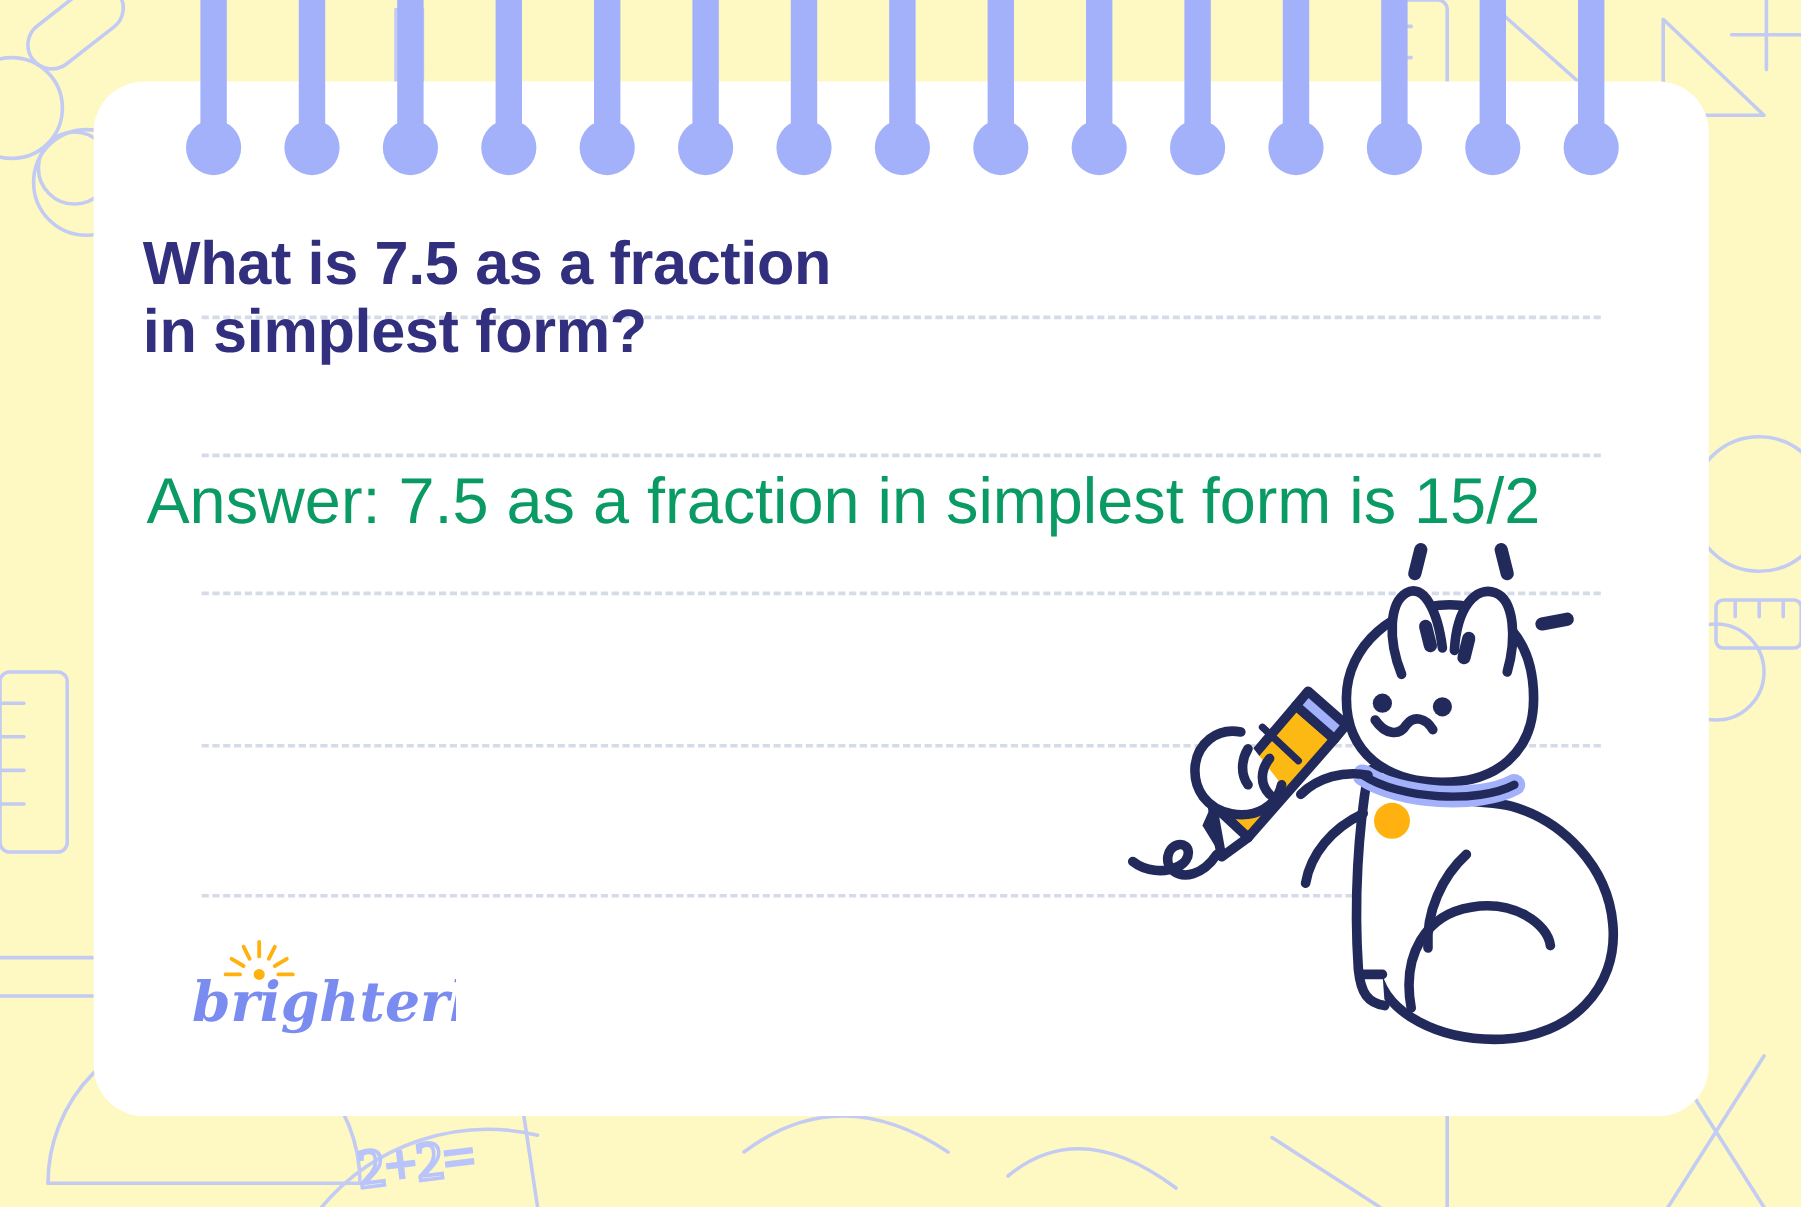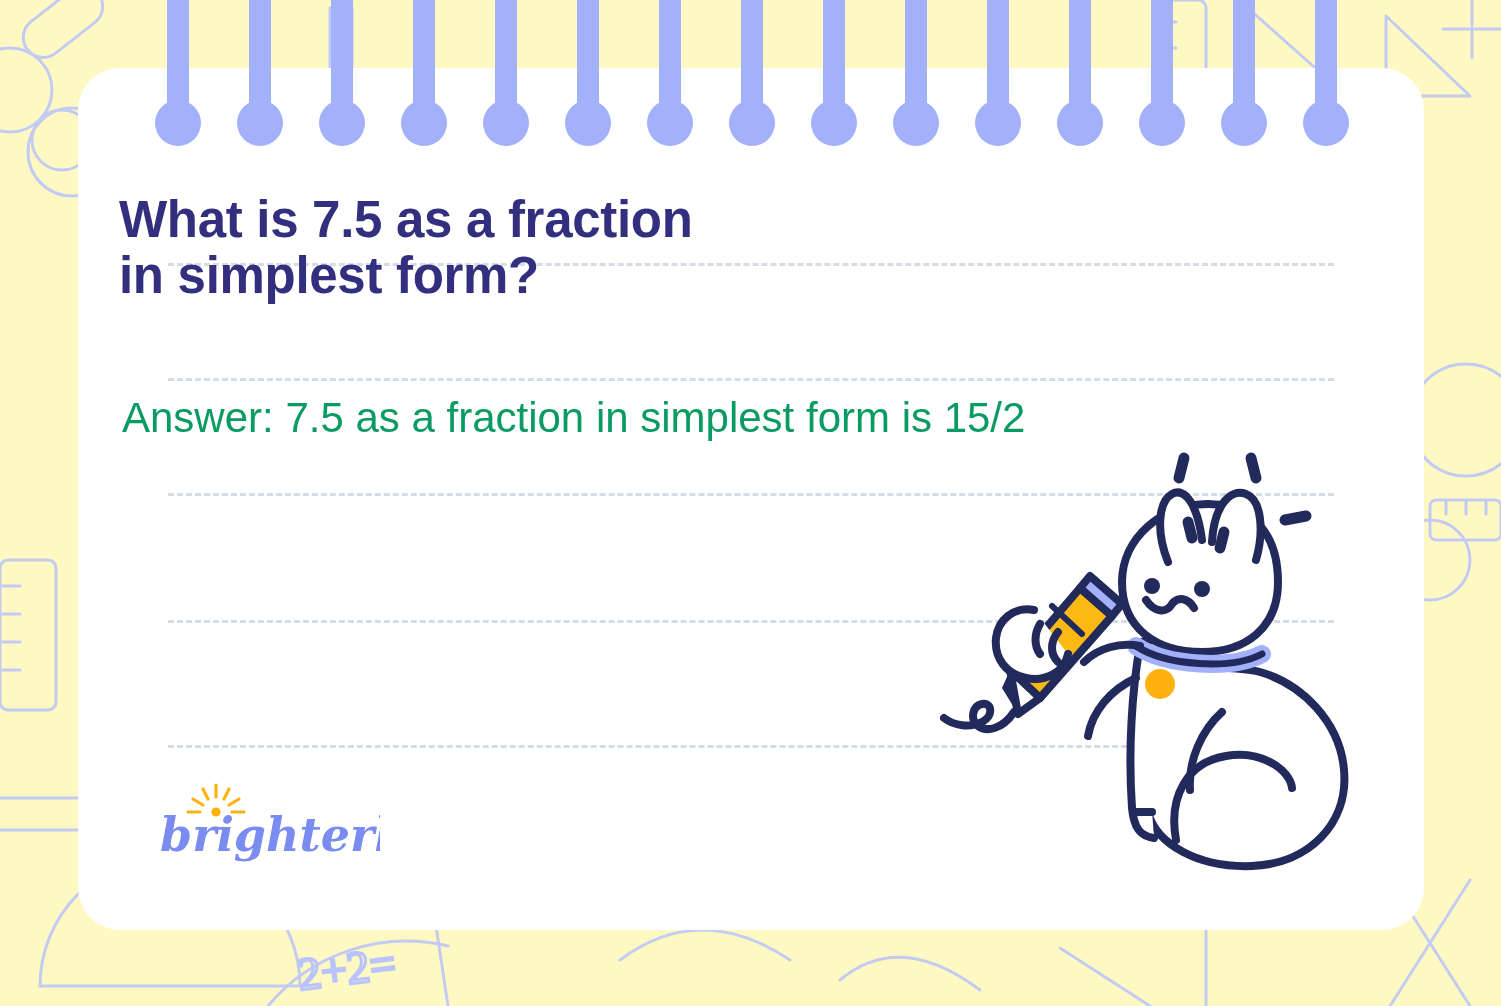--- a/index.html
+++ b/index.html
@@ -94,21 +94,21 @@
     color: #332f7f;
     letter-spacing: -0.3px;
     white-space: pre-line;
   }
 
   #answer {
     position: absolute;
     left: 122px;
     top: 392px;
     width: 1270px;
-    font-size: 42px;
+    font-size: 54px;
     line-height: 52px;
     font-weight: 400;
     color: #0a9a63;
     white-space: nowrap;
   }
 
   
   #logo {
     position: absolute;
     left: 160px;

